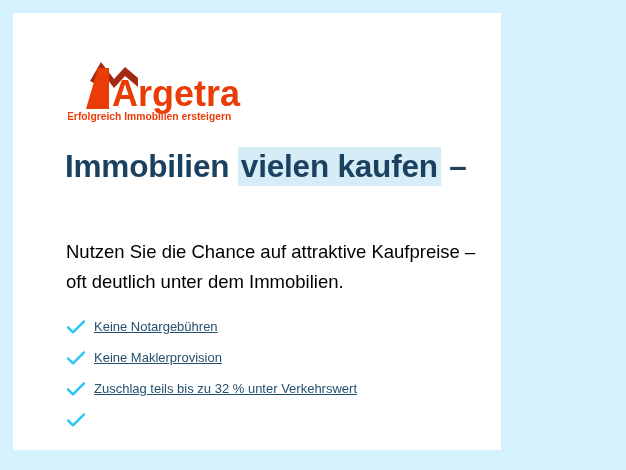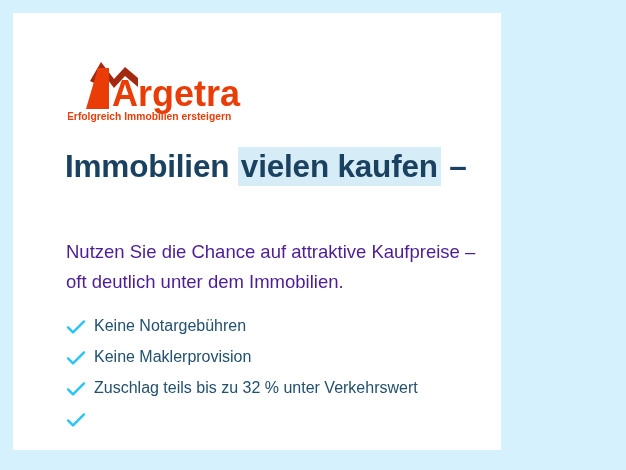--- a/index.html
+++ b/index.html
@@ -94,21 +94,21 @@
   .headline .line2 { display: block; }
 
   
   .subhead {
     position: absolute;
     left: 53px;
     top: 224px;
     width: 530px;
     font-size: 18.5px;
     line-height: 30px;
-    color: #4c1d95;
+    color: #000000;
     white-space: nowrap;
   }
   .subhead span { display: block; }
 
   
   .checklist {
     position: absolute;
     left: 53px;
     top: 298px;
     width: 470px;
@@ -119,25 +119,26 @@
     height: 31px;
   }
   .check-icon {
     width: 28px;
     flex: 0 0 28px;
     display: flex;
     align-items: center;
   }
   .check-icon svg { display: block; }
   .check-label {
-    font-size: 16px;
+    font-size: 13px;
     color: #23506e;
     line-height: 1;
     white-space: nowrap;
     padding-bottom: 1px;
+    text-decoration: underline;
   }
 </style>
 </head>
 <body>
 
 <div class="frame">
   <div class="card">
 
     <div class="dot-grid" id="dot-grid">
         <i style="background: rgb(238, 243, 249);"></i>

